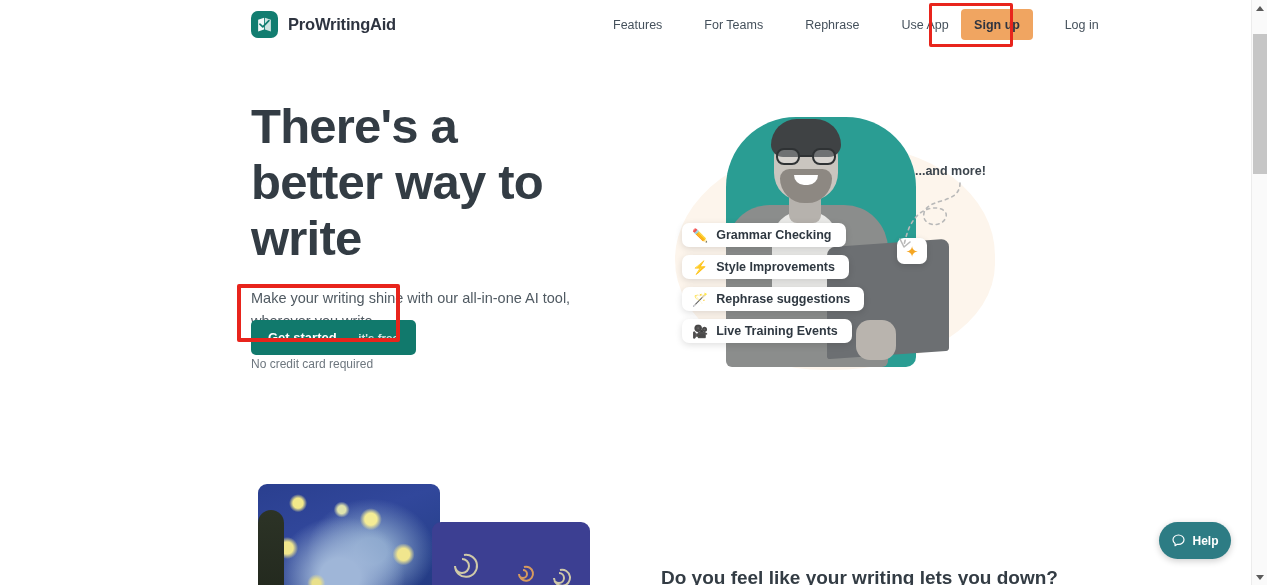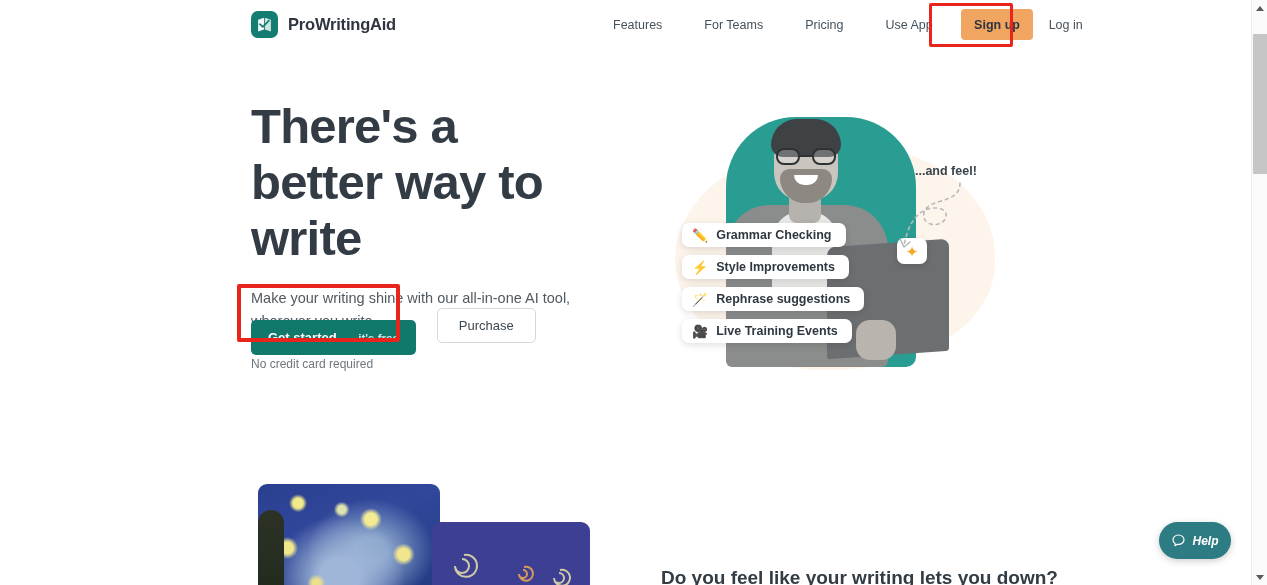--- a/index.html
+++ b/index.html
@@ -421,21 +421,20 @@
     left: 1159px; top: 522px;
     width: 72px; height: 37px;
     background: #2d7c84;
     border-radius: 19px;
     display: flex;
     align-items: center;
     justify-content: center;
     gap: 6px;
     cursor: pointer;
     box-shadow: 0 2px 7px rgba(0,0,0,0.2);
-    font-style: italic;
   }
   .help-label {
     font-size: 12px;
     font-weight: bold;
     color: #ffffff;
   }
 
   
   #scrollbar {
     position: absolute;
@@ -494,21 +493,21 @@
             <path d="M12.6 2.4 L21 5.2 L21 21.8 L12.6 19.2 Z" fill="#ffffff" opacity="0.8"></path>
             <path d="M5.5 11.6 L9.6 15.4 L18.2 6.6" stroke="#127d70" stroke-width="2.4" fill="none" stroke-linecap="round" stroke-linejoin="round"></path>
           </svg>
         </span>
         <span class="brand-name">ProWritingAid</span>
       </a>
 
       <nav id="nav">
         <a class="nav-link" href="#">Features</a>
         <a class="nav-link" href="#">For Teams</a>
-        <a class="nav-link" href="#">Pricing</a>
+        <a class="nav-link" href="#">Rephrase</a>
         <a class="nav-link" href="#">Use App</a>
         <a class="nav-link" href="#">Learn</a>
         <a class="nav-link" href="#">Log in</a>
       </nav>
 
       <div class="signup-wrap">
         <button class="signup-btn">Sign up</button>
         <div class="signup-annot"></div>
       </div>
     </div>
@@ -516,21 +515,20 @@
     <div id="hero-copy">
       <h1 class="hero-title">There's a better way to write</h1>
       <p class="hero-sub">Make your writing shine with our all-in-one AI tool, wherever you write.</p>
     </div>
 
     <div class="cta-row">
       <button class="btn-primary">
         <span>Get started</span>
         <span class="free-note">— it's free</span>
       </button>
-      <button class="btn-secondary">Purchase</button>
       <div class="cta-primary-annot"></div>
     </div>
 
     <div class="no-card">No credit card required</div>
 
     <div id="hero-art">
       <div class="art-blob"></div>
       <div class="teal-shape"></div>
 
       <div class="person">
@@ -546,21 +544,21 @@
           <span class="p-bridge"></span>
           <span class="p-lens r"></span>
         </div>
       </div>
 
       <div class="laptop"></div>
       <div class="hand"></div>
 
       <div class="sparkle-card">✦</div>
 
-      <div class="and-more">...and feel!</div>
+      <div class="and-more">...and more!</div>
       <svg class="arrow-svg" viewBox="0 0 72 74">
         <path d="M62 4 C62 26, 30 18, 26 34 C23 47, 44 50, 48 38 C51 28, 30 24, 18 38 C10 47, 8 58, 6 66" fill="none" stroke="#b9b9b9" stroke-width="1.6" stroke-dasharray="3 4" stroke-linecap="round"></path>
         <path d="M2 60 L6 68 L12 63" fill="none" stroke="#b9b9b9" stroke-width="1.6" stroke-linecap="round" stroke-linejoin="round"></path>
       </svg>
 
       <div class="badges">
         <div class="badge">
           <span class="badge-icon">✏️</span>
           <span class="badge-label">Grammar Checking</span>
         </div>

